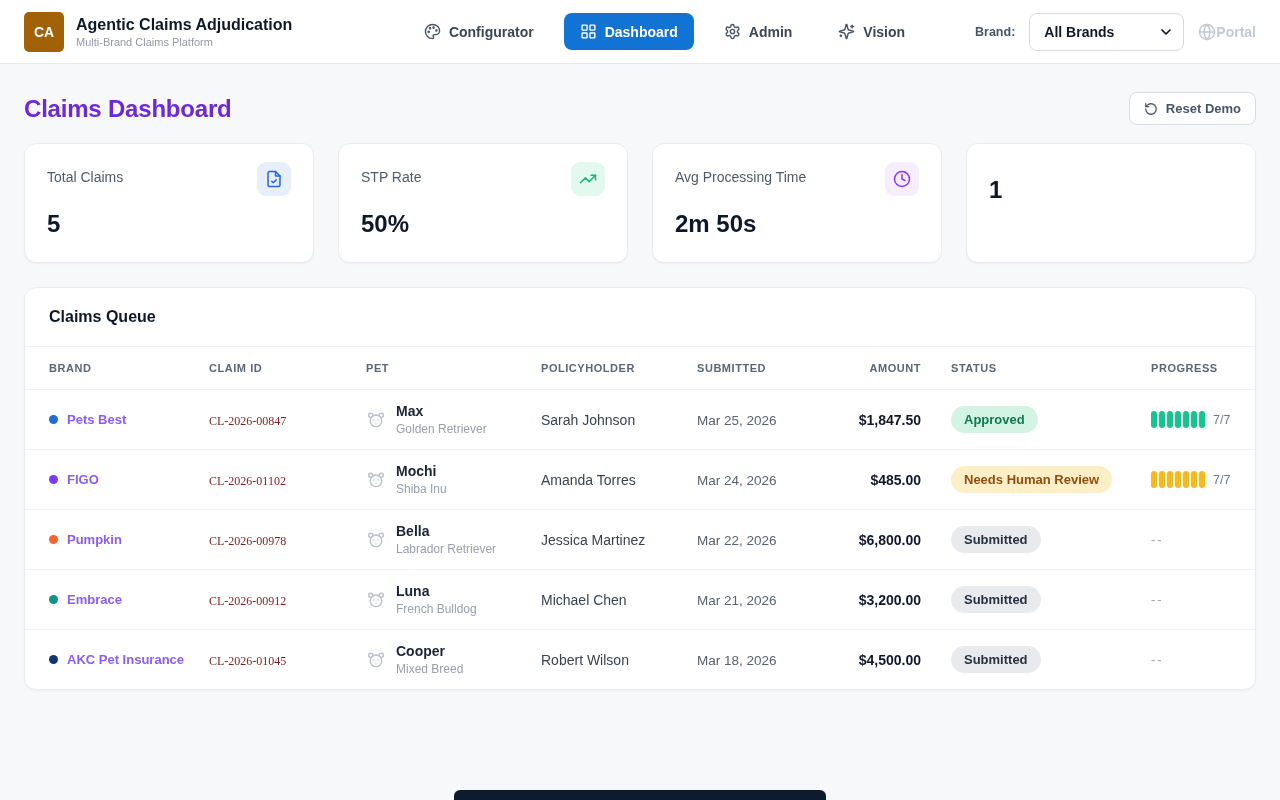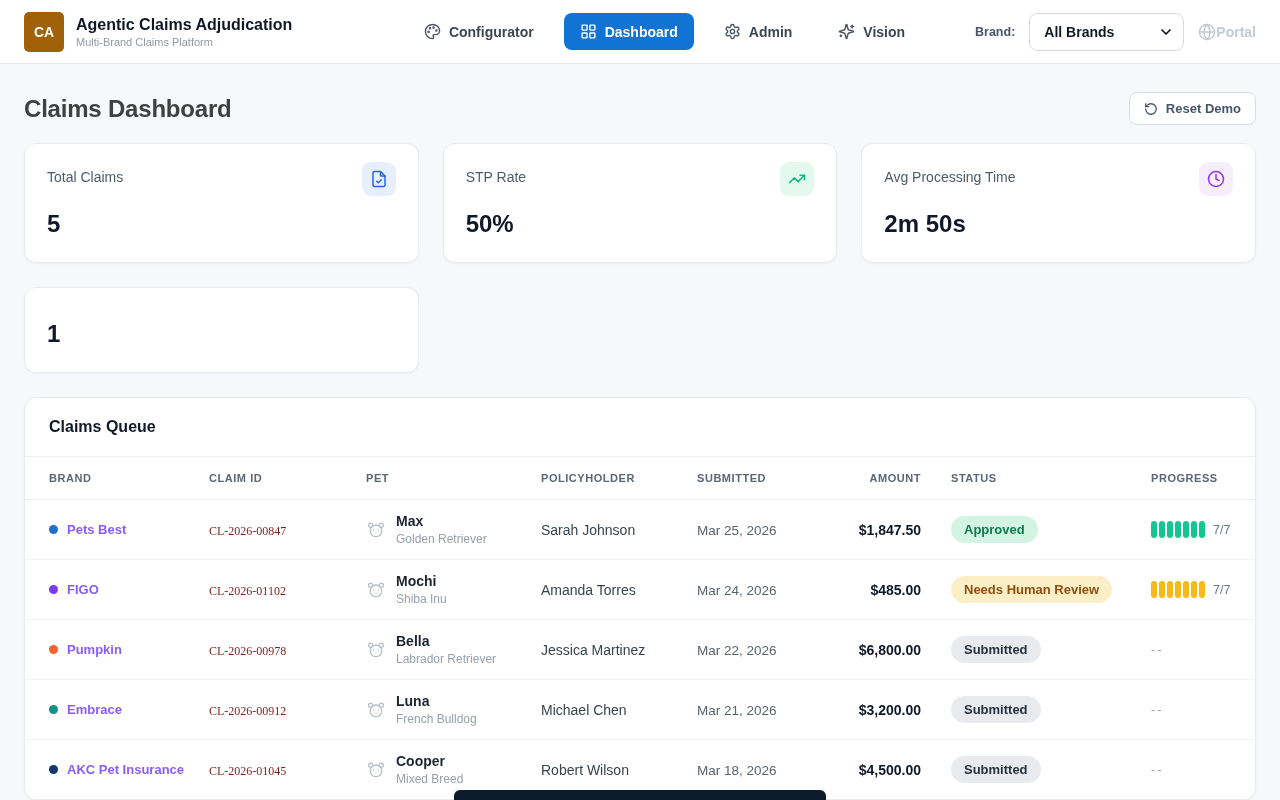--- a/index.html
+++ b/index.html
@@ -45,29 +45,29 @@
   }
   .select-chevron { position:absolute; right:10px; top:11px; width:16px; height:16px; color:#111827; pointer-events:none; }
   .portal-btn {
     display:flex; align-items:center; gap:0; border:none; background:transparent;
     font-family:inherit; font-size:14px; font-weight:bold; color:#c3cad3; cursor:default; white-space:nowrap;text-align:center;
   }
   .portal-btn svg { width:18px; height:18px; }
   
   .page { padding:0 24px; }
   .page-head { margin-top:28px; display:flex; align-items:center; justify-content:space-between; }
-  .page-title { font-size:24px; font-weight:bold; color:#404040; letter-spacing:-0.2px; }
+  .page-title { font-size:24px; font-weight:bold; color:#6d28d9; letter-spacing:-0.2px; }
   .reset-btn {
     display:flex; align-items:center; gap:8px; background:#fff; border:1px solid #d8dce2;
     border-radius:8px; padding:8px 14px; font-family:inherit; font-size:13px; font-weight:bold;
     color:#475569; cursor:pointer;
   }
   .reset-btn svg { width:14px; height:14px; }
   
-  .stats { margin-top:18px; display:grid; grid-template-columns:repeat(3,1fr); gap:24px; }
+  .stats { margin-top:18px; display:grid; grid-template-columns:repeat(4,1fr); gap:24px; }
   .stat-card {
     background:#fff; border:1px solid #e9ebef; border-radius:12px; padding:18px 22px 24px;
     box-shadow:0 1px 2px rgba(16,24,40,.04);
   }
   .stat-top { display:flex; align-items:flex-start; justify-content:space-between; }
   .stat-label { font-size:14px; color:#4f5b6a; padding-top:7px; }
   .stat-ibox { width:34px; height:34px; border-radius:9px; display:flex; align-items:center; justify-content:center; }
   .stat-ibox svg { width:18px; height:18px; }
   .stat-value { font-size:24px; font-weight:bold; color:#0f172a; margin-top:14px; }
   

